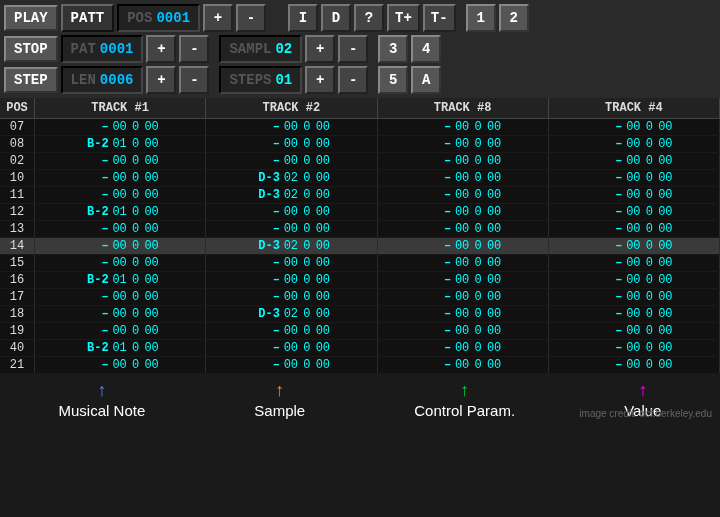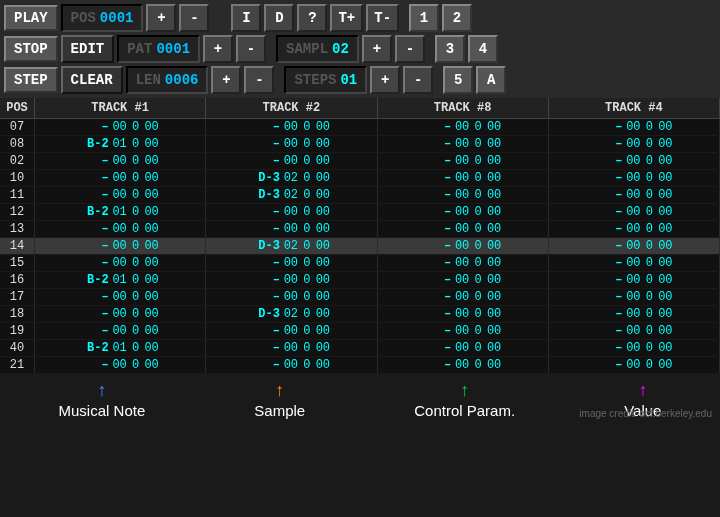--- a/index.html
+++ b/index.html
@@ -203,61 +203,60 @@
   </style>
 </head>
 <body>
 
 <div class="main-area">
 
   <div class="top-section">
 
     <div class="ctrl-row">
       <div class="btn">PLAY</div>
+      <div class="btn-dark">PATT</div>
       <div class="display-box">
         <span>POS</span>
         <span class="display-val">0001</span>
       </div>
       <div class="btn-small">+</div>
       <div class="btn-small">-</div>
       <div style="width:16px"></div>
       <div class="btn-small">I</div>
       <div class="btn-small">D</div>
       <div class="btn-small">?</div>
       <div class="btn-small">T+</div>
       <div class="btn-small">T-</div>
       <div style="width:4px"></div>
       <div class="btn-num">1</div>
       <div class="btn-num">2</div>
     </div>
 
     <div class="ctrl-row">
       <div class="btn">STOP</div>
-      <div class="btn-dark">EDIT</div>
       <div class="display-box">
         <span>PAT</span>
         <span class="display-val">0001</span>
       </div>
       <div class="btn-small">+</div>
       <div class="btn-small">-</div>
       <div style="width:4px"></div>
       <div class="display-box">
         <span>SAMPL</span>
         <span class="display-val-cyan">02</span>
       </div>
       <div class="btn-small">+</div>
       <div class="btn-small">-</div>
       <div style="width:4px"></div>
       <div class="btn-num">3</div>
       <div class="btn-num">4</div>
     </div>
 
     <div class="ctrl-row">
       <div class="btn">STEP</div>
-      <div class="btn-dark">CLEAR</div>
       <div class="display-box">
         <span>LEN</span>
         <span class="display-val">0006</span>
       </div>
       <div class="btn-small">+</div>
       <div class="btn-small">-</div>
       <div style="width:4px"></div>
       <div class="display-box">
         <span>STEPS</span>
         <span class="display-val-cyan">01</span>

